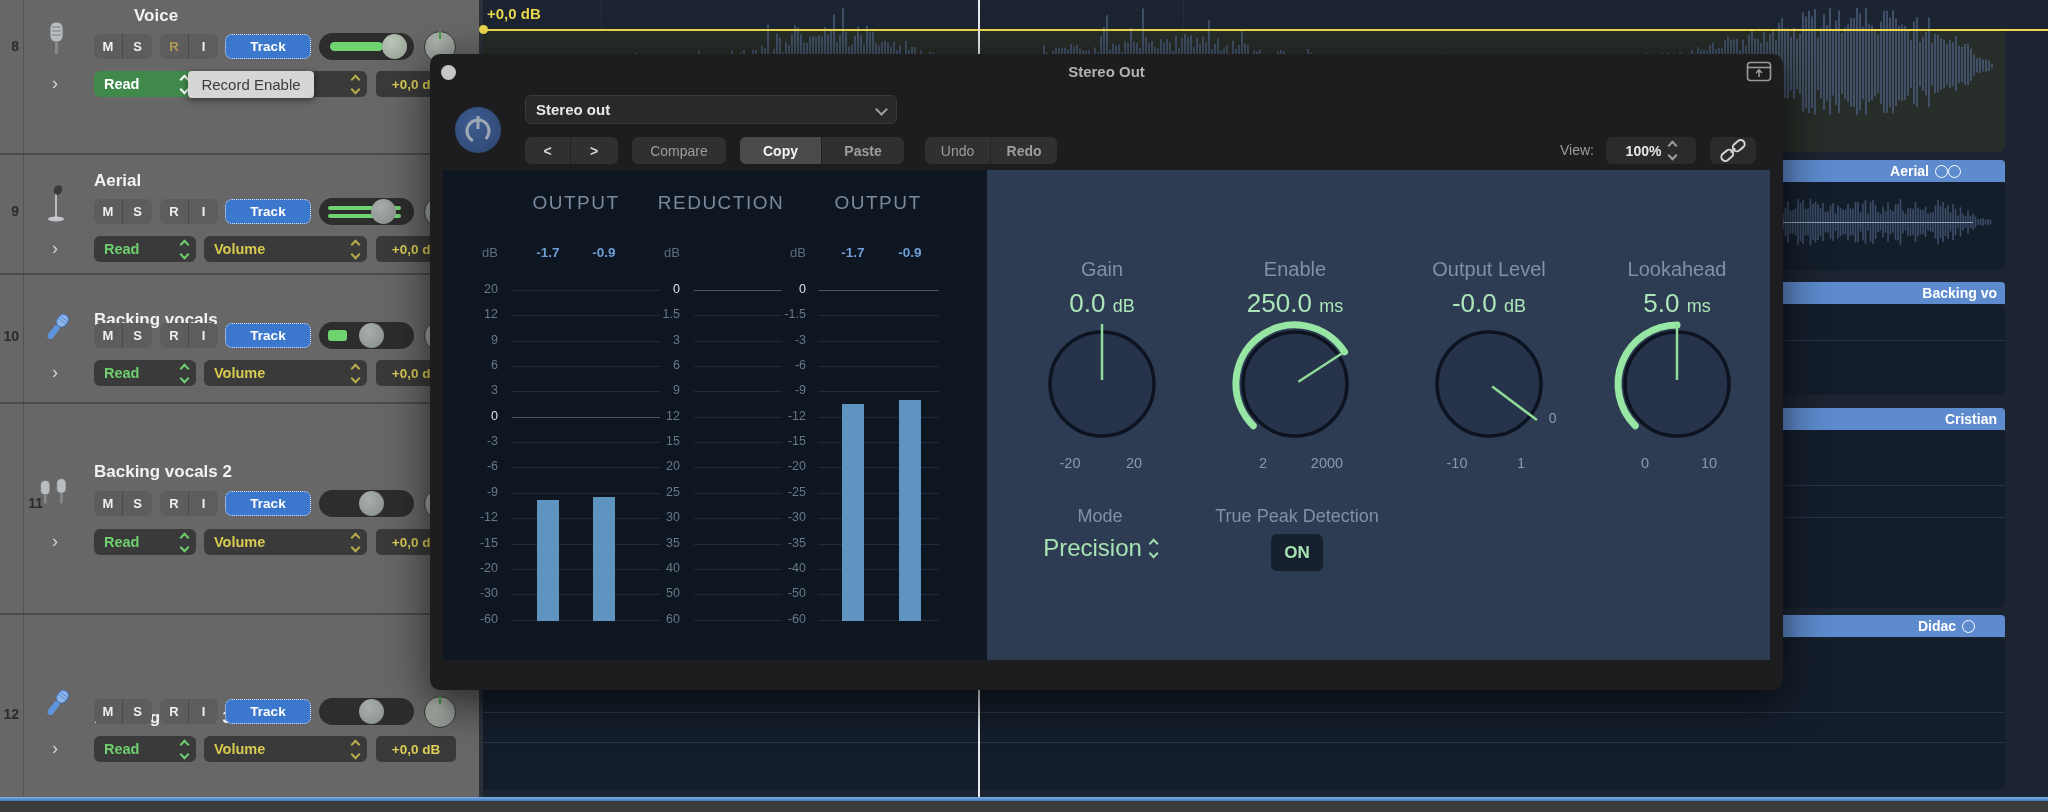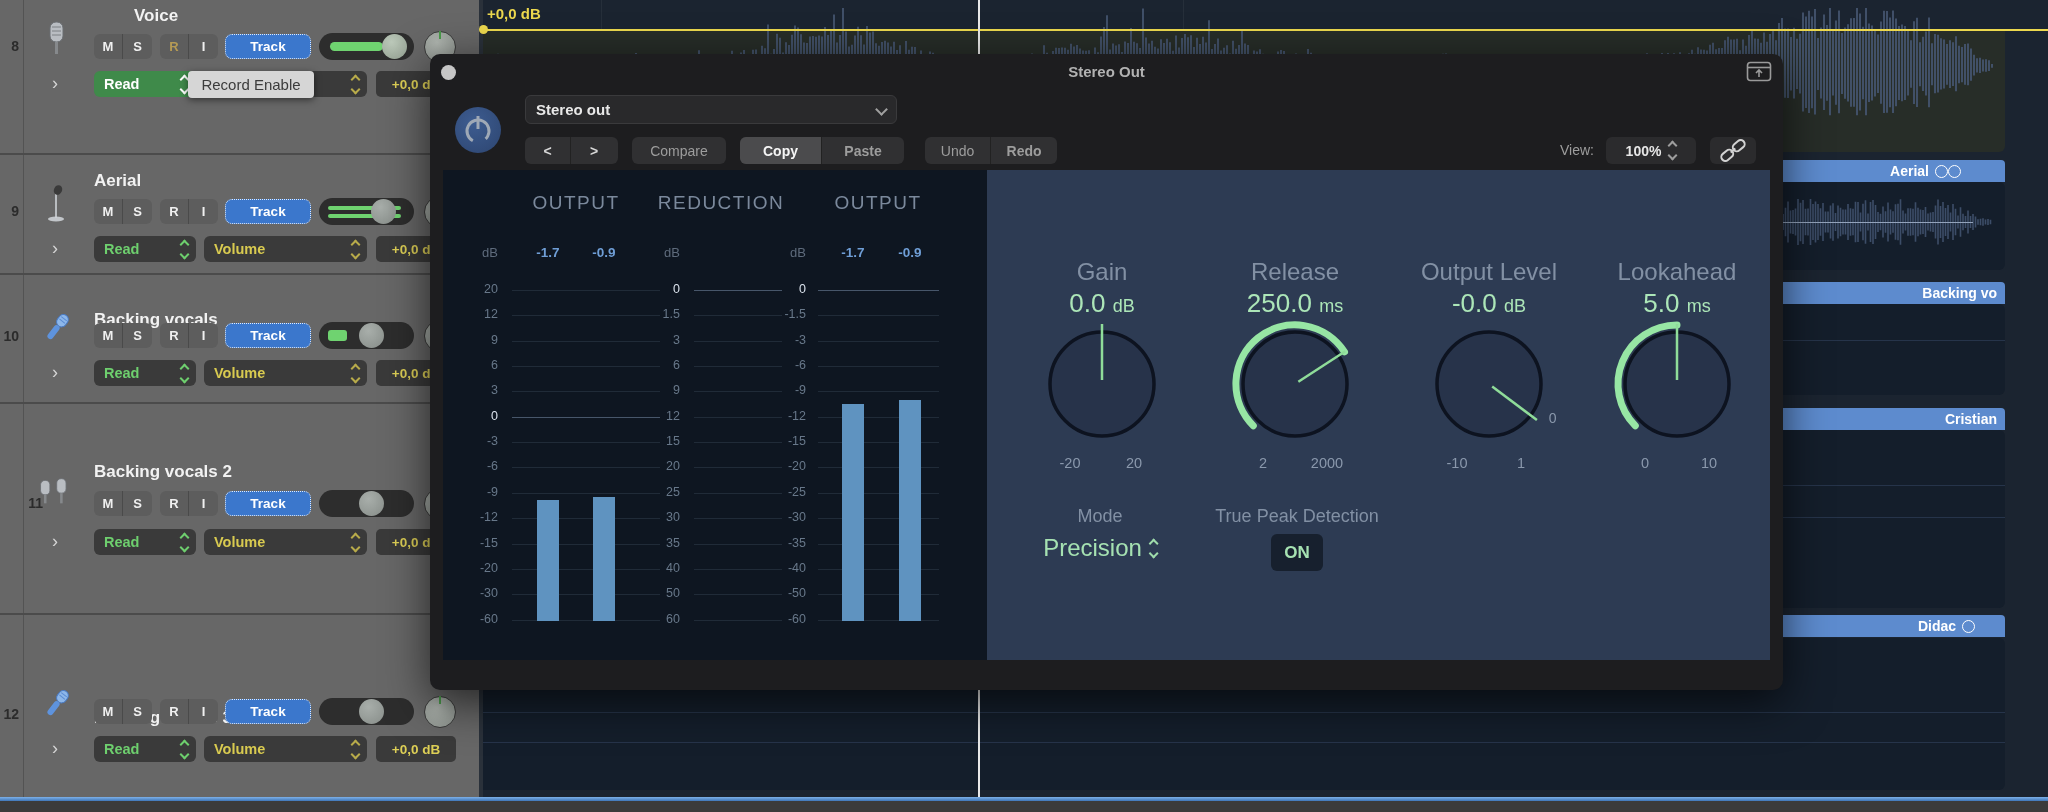--- a/index.html
+++ b/index.html
@@ -93,21 +93,21 @@
   #plugin-footer{position:absolute;left:0;top:606px;width:1353px;height:30px;color:#8f8f8f;font-size:21px;
       text-align:center;line-height:26px;}
   .m-title{position:absolute;top:22px;color:#7b899c;font-size:19px;letter-spacing:1.5px;transform:translateX(-50%);}
   .m-unit,.m-tick{position:absolute;width:46px;text-align:right;color:#5e6b7c;font-size:13px;}
   .m-tick{color:#68788a;font-size:12.5px;}
   .m-tick.bright{color:#dae2ec;}
   .m-peak{position:absolute;transform:translateX(-50%);color:#6f9ed6;font-size:13.5px;font-weight:bold;}
   .m-grid{position:absolute;height:1px;background:#202b38;}
   .m-grid.bright{background:#47566a;}
   .m-bar{position:absolute;background:#5f93c0;}
-  .knob-label{position:absolute;transform:translateX(-50%);color:#8290a4;font-size:24px;white-space:nowrap;}
+  .knob-label{position:absolute;transform:translateX(-50%);color:#8290a4;font-size:20px;white-space:nowrap;}
   .knob-value{position:absolute;transform:translateX(-50%);color:#ace6b8;font-size:26px;white-space:nowrap;}
   .knob-value .unit{font-size:18px;}
   .knob-svg{position:absolute;width:160px;height:160px;}
   .knob-min,.knob-max{position:absolute;width:70px;color:#8a98ac;font-size:14.5px;text-align:center;transform:translateX(-50%);}
   #mode-label,#tpd-label{position:absolute;transform:translateX(-50%);color:#8290a4;font-size:18px;white-space:nowrap;text-align:right;}
   #mode-value{position:absolute;transform:translateX(-50%);color:#a6e2b2;font-size:24px;display:flex;align-items:center;gap:8px;}
   #tpd-btn{position:absolute;width:52px;height:37px;background:#17202e;border:none;border-radius:6px;
       color:#a6e2b2;font-size:17px;font-weight:bold;font-family:inherit;}
 </style>
 </head>
@@ -571,21 +571,21 @@
         <button id="tpd-btn" style="left:284px;top:364px;">ON</button>
         <div id="knobs-layer">
             <div class="knob-label" style="left: 115px; top: 88px;">Gain</div>
             <div class="knob-value" style="left: 115px; top: 118px;"><span>0.0</span> <span class="unit">dB</span></div>
             <svg class="knob-svg" width="160" height="160" style="left: 35px; top: 134px;">
               <circle cx="80" cy="80" r="52" fill="#27334a" stroke="#0d1320" stroke-width="3.5"></circle>
               <line x1="80" y1="76" x2="80" y2="20" stroke="#8fdc99" stroke-width="2.5"></line>
             </svg>
             <div class="knob-min" style="left: 83px; top: 285px;">-20</div>
             <div class="knob-max" style="left: 147px; top: 285px;">20</div>
-            <div class="knob-label" style="left: 308px; top: 88px;">Release</div>
+            <div class="knob-label" style="left: 308px; top: 88px;">Enable</div>
             <div class="knob-value" style="left: 308px; top: 118px;"><span>250.0</span> <span class="unit">ms</span></div>
             <svg class="knob-svg" width="160" height="160" style="left: 228px; top: 134px;">
               <circle cx="80" cy="80" r="52" fill="#27334a" stroke="#0d1320" stroke-width="3.5"></circle>
               <path d="M38.3 121.7 A59 59 0 1 1 129.5 47.9" stroke="#97e6a4" stroke-width="7" stroke-linecap="round" fill="none"></path>
               <line x1="83.3546822717817" y1="77.82144385993989" x2="130.32023407672543" y2="47.32165789909837" stroke="#8fdc99" stroke-width="2.5"></line>
             </svg>
             <div class="knob-min" style="left: 276px; top: 285px;">2</div>
             <div class="knob-max" style="left: 340px; top: 285px;">2000</div>
             <div class="knob-label" style="left: 502px; top: 88px;">Output Level</div>
             <div class="knob-value" style="left: 502px; top: 118px;"><span>-0.0</span> <span class="unit">dB</span></div>

